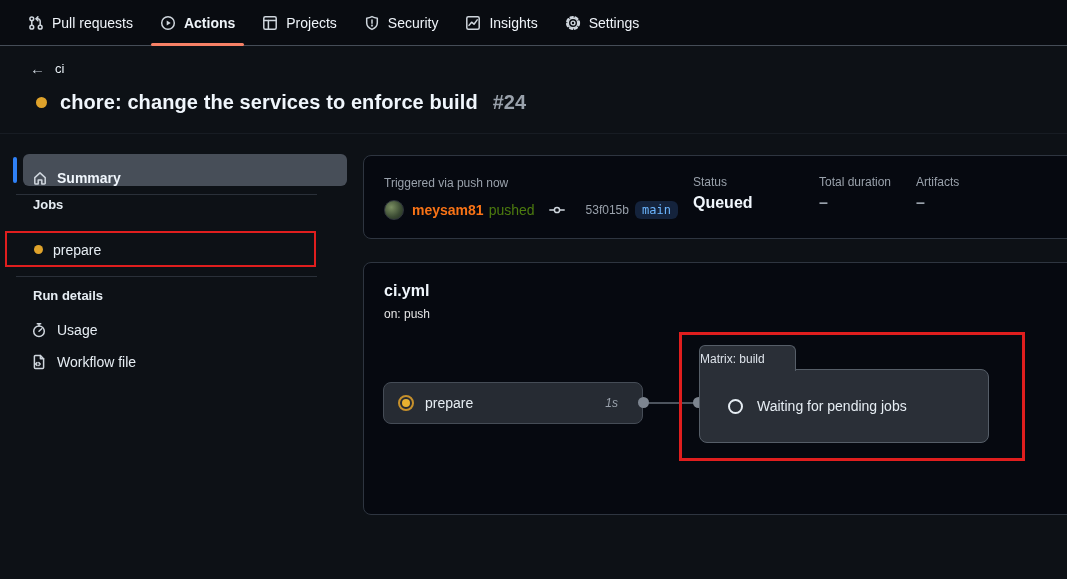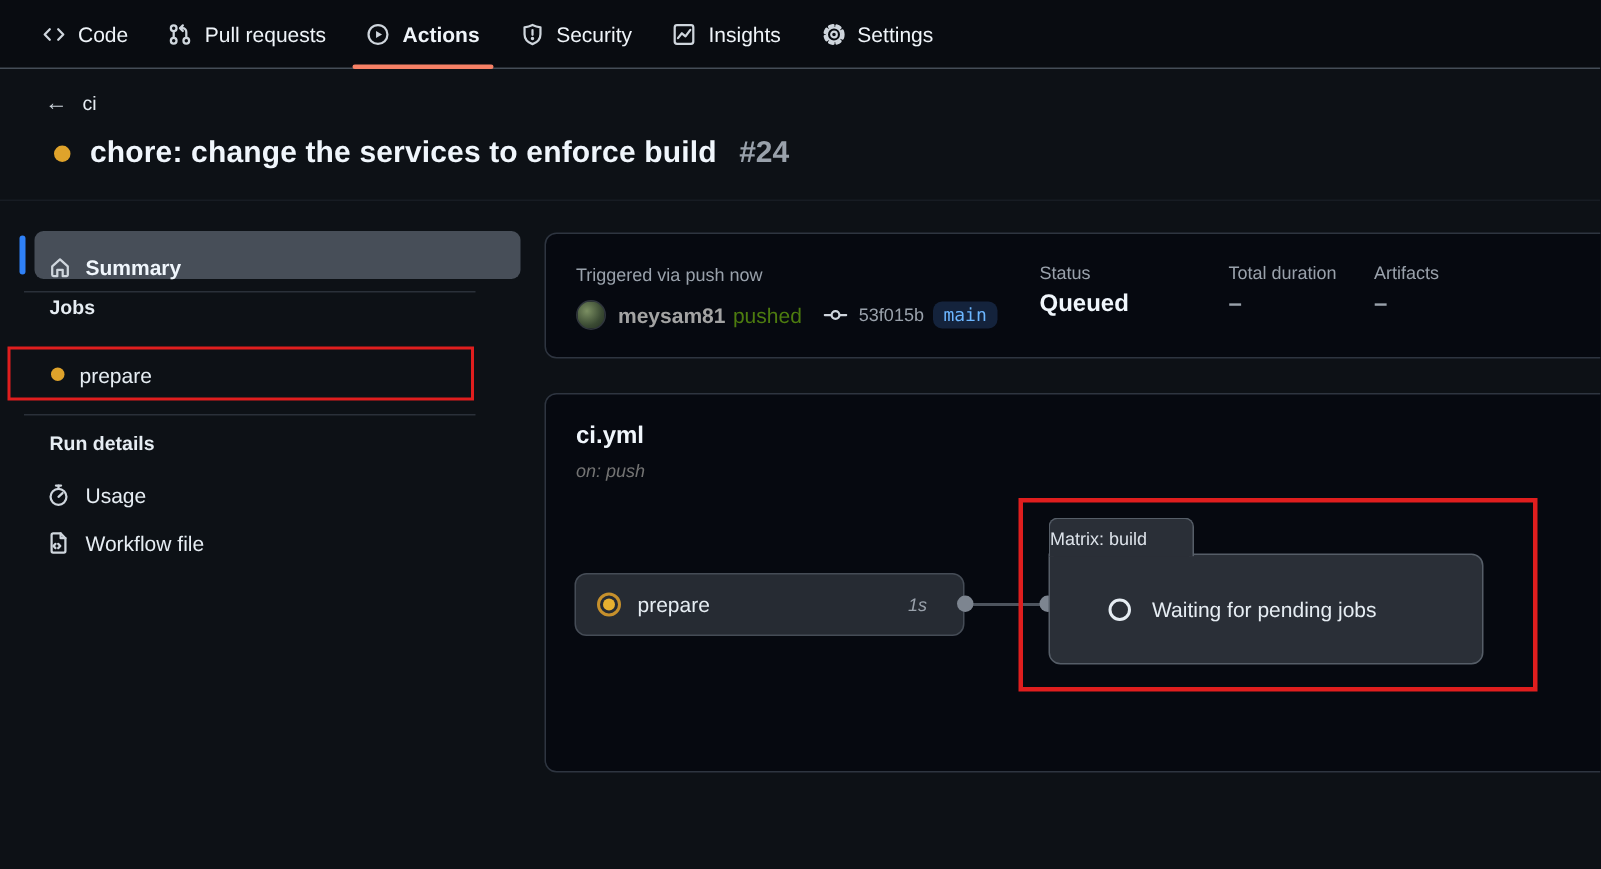--- a/index.html
+++ b/index.html
@@ -54,98 +54,100 @@
   .card { position:absolute; left:363px; width:762px; background:#060910;
           border:1px solid #2e3540; border-radius:8px; }
   .card1 { top:155px; height:84px; }
   .card2 { top:262px; height:253px; }
 
   .trigger-label { position:absolute; left:20px; top:20px; font-size:12px; color:#99a1ab; }
   .trigger-row { position:absolute; left:20px; top:44px; display:flex; align-items:center; }
   .avatar { width:20px; height:20px; border-radius:50%; flex:none;
             background:radial-gradient(circle at 35% 35%, #7b8f62, #3a4a33 60%, #232d21);
             border:1px solid #30363d; }
-  .actor { font-size:14px; font-weight:600; color:#a3a3a3; margin-left:8px; }
+  .actor { font-size:14px; font-weight:600; color:#f97316; margin-left:8px; }
   .action { font-size:14px; color:#4d7c0f; margin-left:5px; }
-  .commit-group { display:flex; align-items:center; margin-left:14px; gap:8px; color:#99a1ab; }
+  .commit-group { display:flex; align-items:center; margin-left:14px; gap:21px; color:#99a1ab; }
   .commit-sha { font-size:12px; color:#99a1ab; }
   .branch-pill { margin-left:6px; font-family:"DejaVu Sans Mono",monospace; font-size:12px;
                  color:#6cb6ff; background:#14233c; border-radius:6px; padding:2px 7px; cursor:pointer; }
   .meta-col { position:absolute; top:19px; }
   .col-status { left:329px; } .col-duration { left:455px; } .col-artifacts { left:552px; }
   .meta-label { font-size:12px; color:#99a1ab; }
   .meta-value { margin-top:5px; font-size:16px; font-weight:700; color:#f0f6fc; }
   .meta-dash { color:#99a1ab; }
 
   .wf-name { position:absolute; left:20px; top:19px; font-size:16px; font-weight:700; color:#f0f6fc; }
-  .wf-trigger { position:absolute; left:20px; top:44px; font-size:12px; color:#737373;font-style:italic; }
+  .wf-trigger { position:absolute; left:20px; top:44px; font-size:12px; color:#e5e5e5; }
 
   
   .job-node { position:absolute; left:19px; top:119px; width:260px; height:42px;
               background:#262b33; border:1px solid #454c56; border-radius:8px;
               display:flex; align-items:center; gap:11px; padding:0 14px; cursor:pointer; }
   .queued-icon { width:16px; height:16px; border-radius:50%; border:2px solid #c6902c;
                  display:flex; align-items:center; justify-content:center; flex:none; }
   .queued-icon::after { content:""; width:8px; height:8px; border-radius:50%; background:#e8b130; }
   .node-name { font-size:14px; color:#e6edf3; }
   .node-duration { margin-left:auto; margin-right:10px; font-size:12px; color:#99a1ab;font-style:italic; }
   .edge-line { position:absolute; left:279px; top:139px; width:55px; height:2px; background:#4d545e; }
   .edge-dot { position:absolute; width:11px; height:11px; border-radius:50%; background:#7d8590; }
   .dot-out { left:274px; top:134px; } .dot-in { left:329px; top:134px; }
   .matrix-tab { position:absolute; left:335px; top:82px; width:97px; height:26px; z-index:2;
                 background:#2a2f37; border:1px solid #565e68; border-bottom:none;
                 border-radius:6px 6px 0 0; display:flex; align-items:center; padding-left:0; }
   .matrix-tab .tlabel { font-size:12px; color:#dde3ea; }
   .matrix-box { position:absolute; left:335px; top:106px; width:290px; height:74px; z-index:1;
                 background:#2a2f37; border:1px solid #565e68; border-radius:0 8px 8px 8px;
-                display:flex; align-items:center; gap:14px; padding-left:39px; }
+                display:flex; align-items:center; gap:14px; padding-left:28px; }
   .waiting-icon { width:15px; height:15px; border-radius:50%; border:2px solid #e6edf3; flex:none; }
   .matrix-msg { font-size:14px; color:#e6edf3; }
 
   
   .annotation { position:absolute; border:3px solid #e01e1e; background:transparent;
                 pointer-events:none; z-index:10; }
   .ann-jobs { left:5px; top:231px; width:311px; height:36px; border-width:2.5px; }
   .ann-matrix { left:679px; top:332px; width:346px; height:129px; }
 </style>
 </head>
 <body>
 
 <div id="app">
 
   <nav class="topnav">
     <div class="nav-item">
       <span class="nicon">
         <svg class="oct" width="16" height="16" viewBox="0 0 16 16">
-            <path d="M5.2 4.5 L1.8 8 L5.2 11.5 M10.8 4.5 L14.2 8 L10.8 11.5"></path>
-          </svg>
-      </span>
-      <span class="nlabel">Code</span>
-    </div>
-    <div class="nav-item">
-      <span class="nicon">
-        <svg class="oct" width="16" height="16" viewBox="0 0 16 16">
             <circle cx="3.8" cy="3.8" r="1.9"></circle>
             <circle cx="3.8" cy="12.2" r="1.9"></circle>
             <circle cx="12.2" cy="12.2" r="1.9"></circle>
             <line x1="3.8" y1="5.7" x2="3.8" y2="10.3"></line>
             <path d="M8.2 3.8 h1.5 a2.5 2.5 0 0 1 2.5 2.5 v4"></path>
             <path d="M9.9 1.9 L8 3.8 L9.9 5.7"></path>
           </svg>
       </span>
       <span class="nlabel">Pull requests</span>
     </div>
     <div class="nav-item active">
       <span class="nicon">
         <svg class="oct" width="16" height="16" viewBox="0 0 16 16">
             <circle cx="8" cy="8" r="6.3"></circle>
             <path d="M6.7 5.6 L10.7 8 L6.7 10.4 Z" fill="currentColor" stroke="none"></path>
           </svg>
       </span>
       <span class="nlabel">Actions</span>
+    </div>
+    <div class="nav-item">
+      <span class="nicon">
+        <svg class="oct" width="16" height="16" viewBox="0 0 16 16">
+            <rect x="1.8" y="1.8" width="12.4" height="12.4" rx="1.5"></rect>
+            <line x1="1.8" y1="5.4" x2="14.2" y2="5.4"></line>
+            <line x1="6.4" y1="5.4" x2="6.4" y2="14.2"></line>
+          </svg>
+      </span>
+      <span class="nlabel">Projects</span>
     </div>
     <div class="nav-item">
       <span class="nicon">
         <svg class="oct" width="16" height="16" viewBox="0 0 16 16">
             <path d="M8 1.6 C9.8 2.5 11.7 3 13.3 3.2 V7.8 C13.3 11.2 11 13.3 8 14.4 C5 13.3 2.7 11.2 2.7 7.8 V3.2 C4.3 3 6.2 2.5 8 1.6 Z"></path>
             <line x1="8" y1="5" x2="8" y2="8.2"></line>
             <circle cx="8" cy="10.6" r="0.4" fill="currentColor"></circle>
           </svg>
       </span>
       <span class="nlabel">Security</span>

